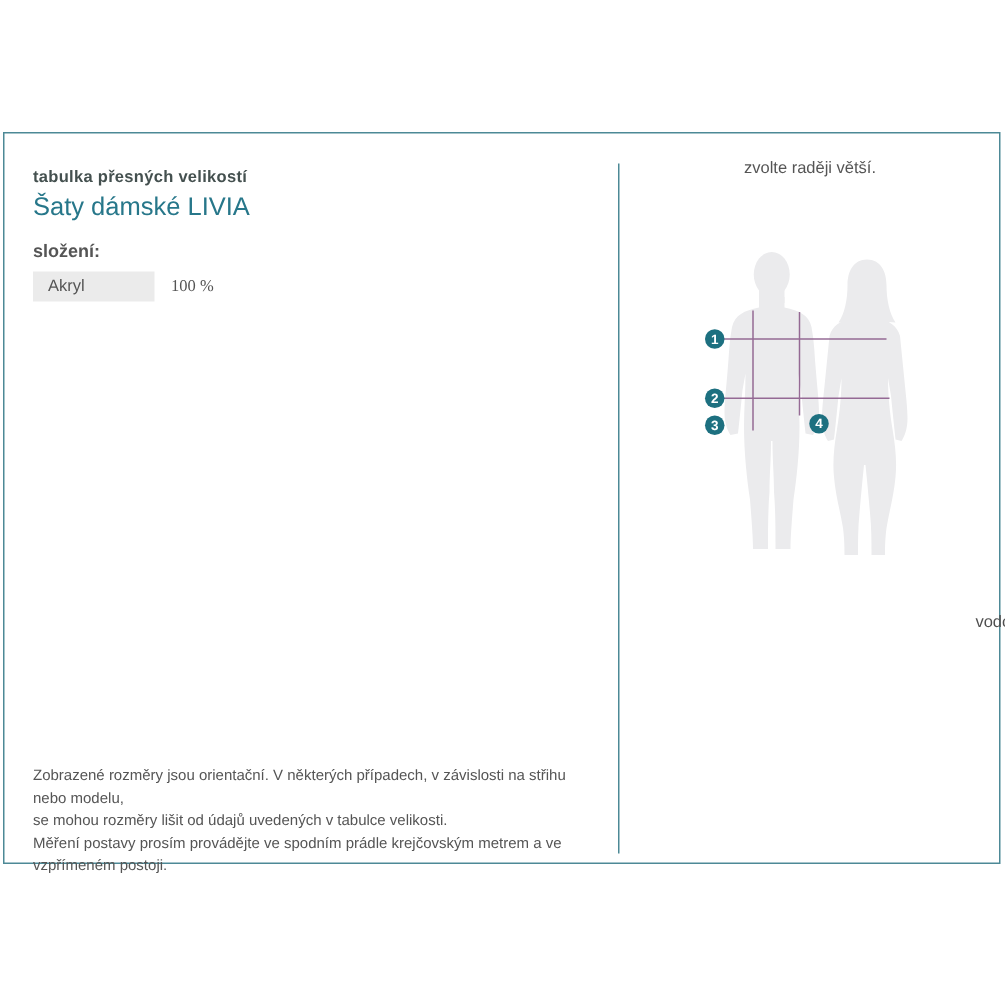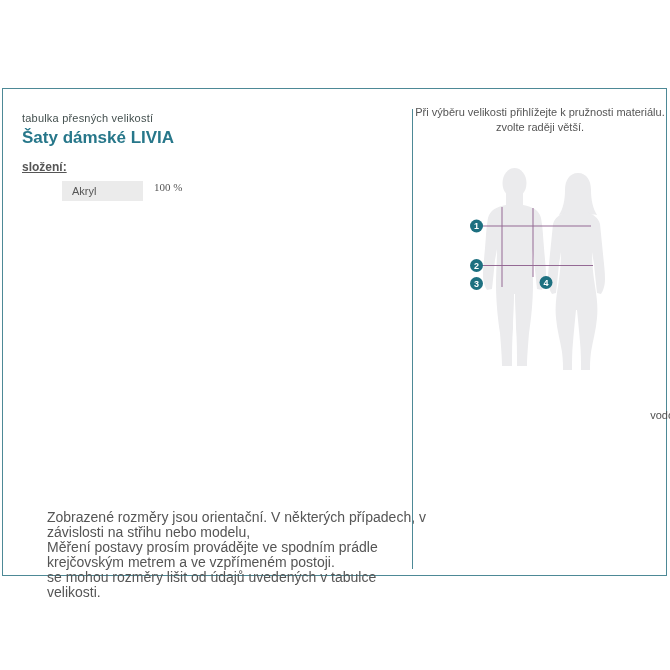--- a/index.html
+++ b/index.html
@@ -9,39 +9,39 @@
     position:absolute; left:2px; top:88px; width:665px; height:488px;
     border:1px solid #4d8996; background:#ffffff;
   }
   .divider {
     position:absolute; left:409px; top:20px; width:1px; height:460px;
     background:#4d8996;
   }
   
   .title-small {
     position:absolute; left:19px; top:23px;
-    font-size:11px; font-weight:normal; color:#44504f; letter-spacing:.2px;
+    font-size:11px; font-weight:bold; color:#44504f; letter-spacing:.2px;
   }
   .title {
     position:absolute; left:19px; top:39px;
-    font-size:17px; font-weight:bold; color:#27778a;
+    font-size:17px; font-weight:normal; color:#27778a;
   }
   .comp-label {
     position:absolute; left:19px; top:71px;
-    font-size:12px; font-weight:bold; color:#555555;text-decoration:underline;
+    font-size:12px; font-weight:bold; color:#555555;
   }
-  .comp-row { position:absolute; left:19px; top:92px; display:flex; align-items:flex-start;margin-left:40px; }
+  .comp-row { position:absolute; left:19px; top:92px; display:flex; align-items:center; }
   .material-box {
     width:81px; height:20px; background:#ebebeb;
     font-size:11px; color:#555555; line-height:20px; padding-left:10px;
   }
   .percent { margin-left:11px; font-size:11px; color:#555555;font-family:Liberation Serif, serif; }
   .left-footer {
     position:absolute; left:19px; top:421px; width:380px;
-    font-size:14px; color:#555555; line-height:15px;margin-left:25px;
+    font-size:10px; color:#555555; line-height:15px;
   }
   
   .right-col { position:absolute; left:409px; top:0; width:256px; text-align:center; }
   .intro { position:absolute; top:16px; width:100%; font-size:11px; color:#555555; line-height:15px; }
   .diagram-svg { position:absolute; left:428px; top:73px; width:200px; height:225px; }
   .measures { position:absolute; top:298px; width:100%; font-size:11.5px; color:#4f4f4f; }
   .measure-label { font-weight:bold; height:18px; line-height:18px; }
   .measure-note  { font-weight:normal; font-size:11px; height:20px; line-height:20px; }
   .measure-label.m2, .measure-label.m3, .measure-label.m4 { height:22px; line-height:26px; }
   .marker-num { font-size:9px; font-weight:bold; fill:#ffffff; text-anchor:middle; }
@@ -55,29 +55,28 @@
   <div class="title">Šaty dámské LIVIA</div>
 
   <div class="comp-label">složení:</div>
   <div class="comp-row">
     <div class="material-box">Akryl</div>
     <div class="percent">100 %</div>
   </div>
 
   <div class="left-footer">
     <div>Zobrazené rozměry jsou orientační. V některých případech, v závislosti na střihu nebo modelu,</div>
+    <div>se mohou rozměry lišit od údajů uvedených v tabulce velikosti.</div>
     <div>Měření postavy prosím provádějte ve spodním prádle krejčovským metrem a ve vzpřímeném postoji.</div>
-    <div>se mohou rozměry lišit od údajů uvedených v tabulce velikosti.</div>
   </div>
 
   <div class="divider"></div>
 
   <div class="right-col">
     <div class="intro">
-      <div>Při výběru velikosti přihlížejte k pružnosti materiálu.</div>
       <div>zvolte raději větší.</div>
     </div>
   </div>
 
   <svg class="diagram-svg" viewBox="0 0 200 225">
 
     <g fill="#ebebed">
       <ellipse cx="83.5" cy="21" rx="12" ry="15"></ellipse>
       <rect x="75" y="28" width="17" height="12"></rect>
       <path d="M92,36 L92,43 C102,45 108,48 110,56 C112,66 112,76 113,86 C114,98 115,106 115,113

